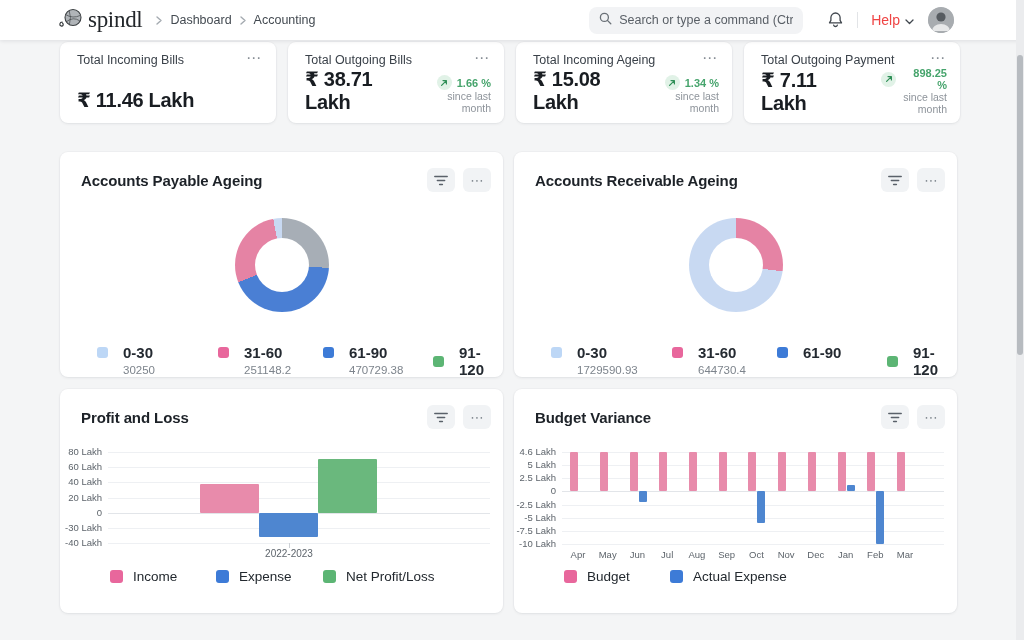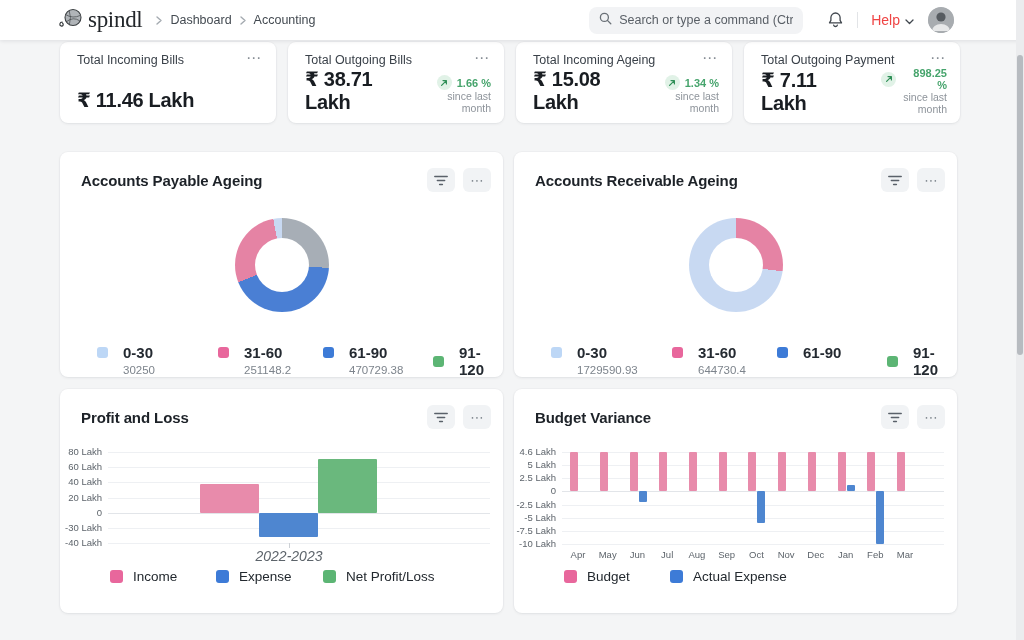--- a/index.html
+++ b/index.html
@@ -355,21 +355,21 @@
         <div class="gridline zero" style="left: 48px; width: 382px; top: 123.7px;"></div>
         <div class="ytick" style="top: 118.7px;">0</div>
         <div class="gridline" style="left: 48px; width: 382px; top: 138.8px;"></div>
         <div class="ytick" style="top: 133.8px;">-30 Lakh</div>
         <div class="gridline" style="left: 48px; width: 382px; top: 154px;"></div>
         <div class="ytick" style="top: 149px;">-40 Lakh</div>
         <div class="bar" style="left: 140px; width: 59px; top: 94.5px; height: 29.2px; background: rgb(232, 139, 171);"></div>
         <div class="bar" style="left: 199px; width: 59px; top: 123.7px; height: 24.3px; background: rgb(78, 134, 208);"></div>
         <div class="bar" style="left: 258px; width: 59px; top: 70.2px; height: 53.5px; background: rgb(106, 184, 125);"></div>
         <div class="axis-tick" style="left: 229px; top: 154px;"></div>
-        <div class="xtick" style="left: 149px; width: 160px; top: 159px; font-size: 14px; font-style: italic;">2022-2023</div>
+        <div class="xtick" style="left: 149px; width: 160px; top: 159px; font-size: 10px;">2022-2023</div>
         <div class="bleg-item" style="left: 50px; top: 180px;">
           <div class="bleg-swatch" style="background: rgb(232, 103, 156);"></div>
           <div class="bleg-label">Income</div>
         </div>
         <div class="bleg-item" style="left: 156px; top: 180px;">
           <div class="bleg-swatch" style="background: rgb(61, 123, 215);"></div>
           <div class="bleg-label">Expense</div>
         </div>
         <div class="bleg-item" style="left: 263px; top: 180px;">
           <div class="bleg-swatch" style="background: rgb(92, 181, 116);"></div>

